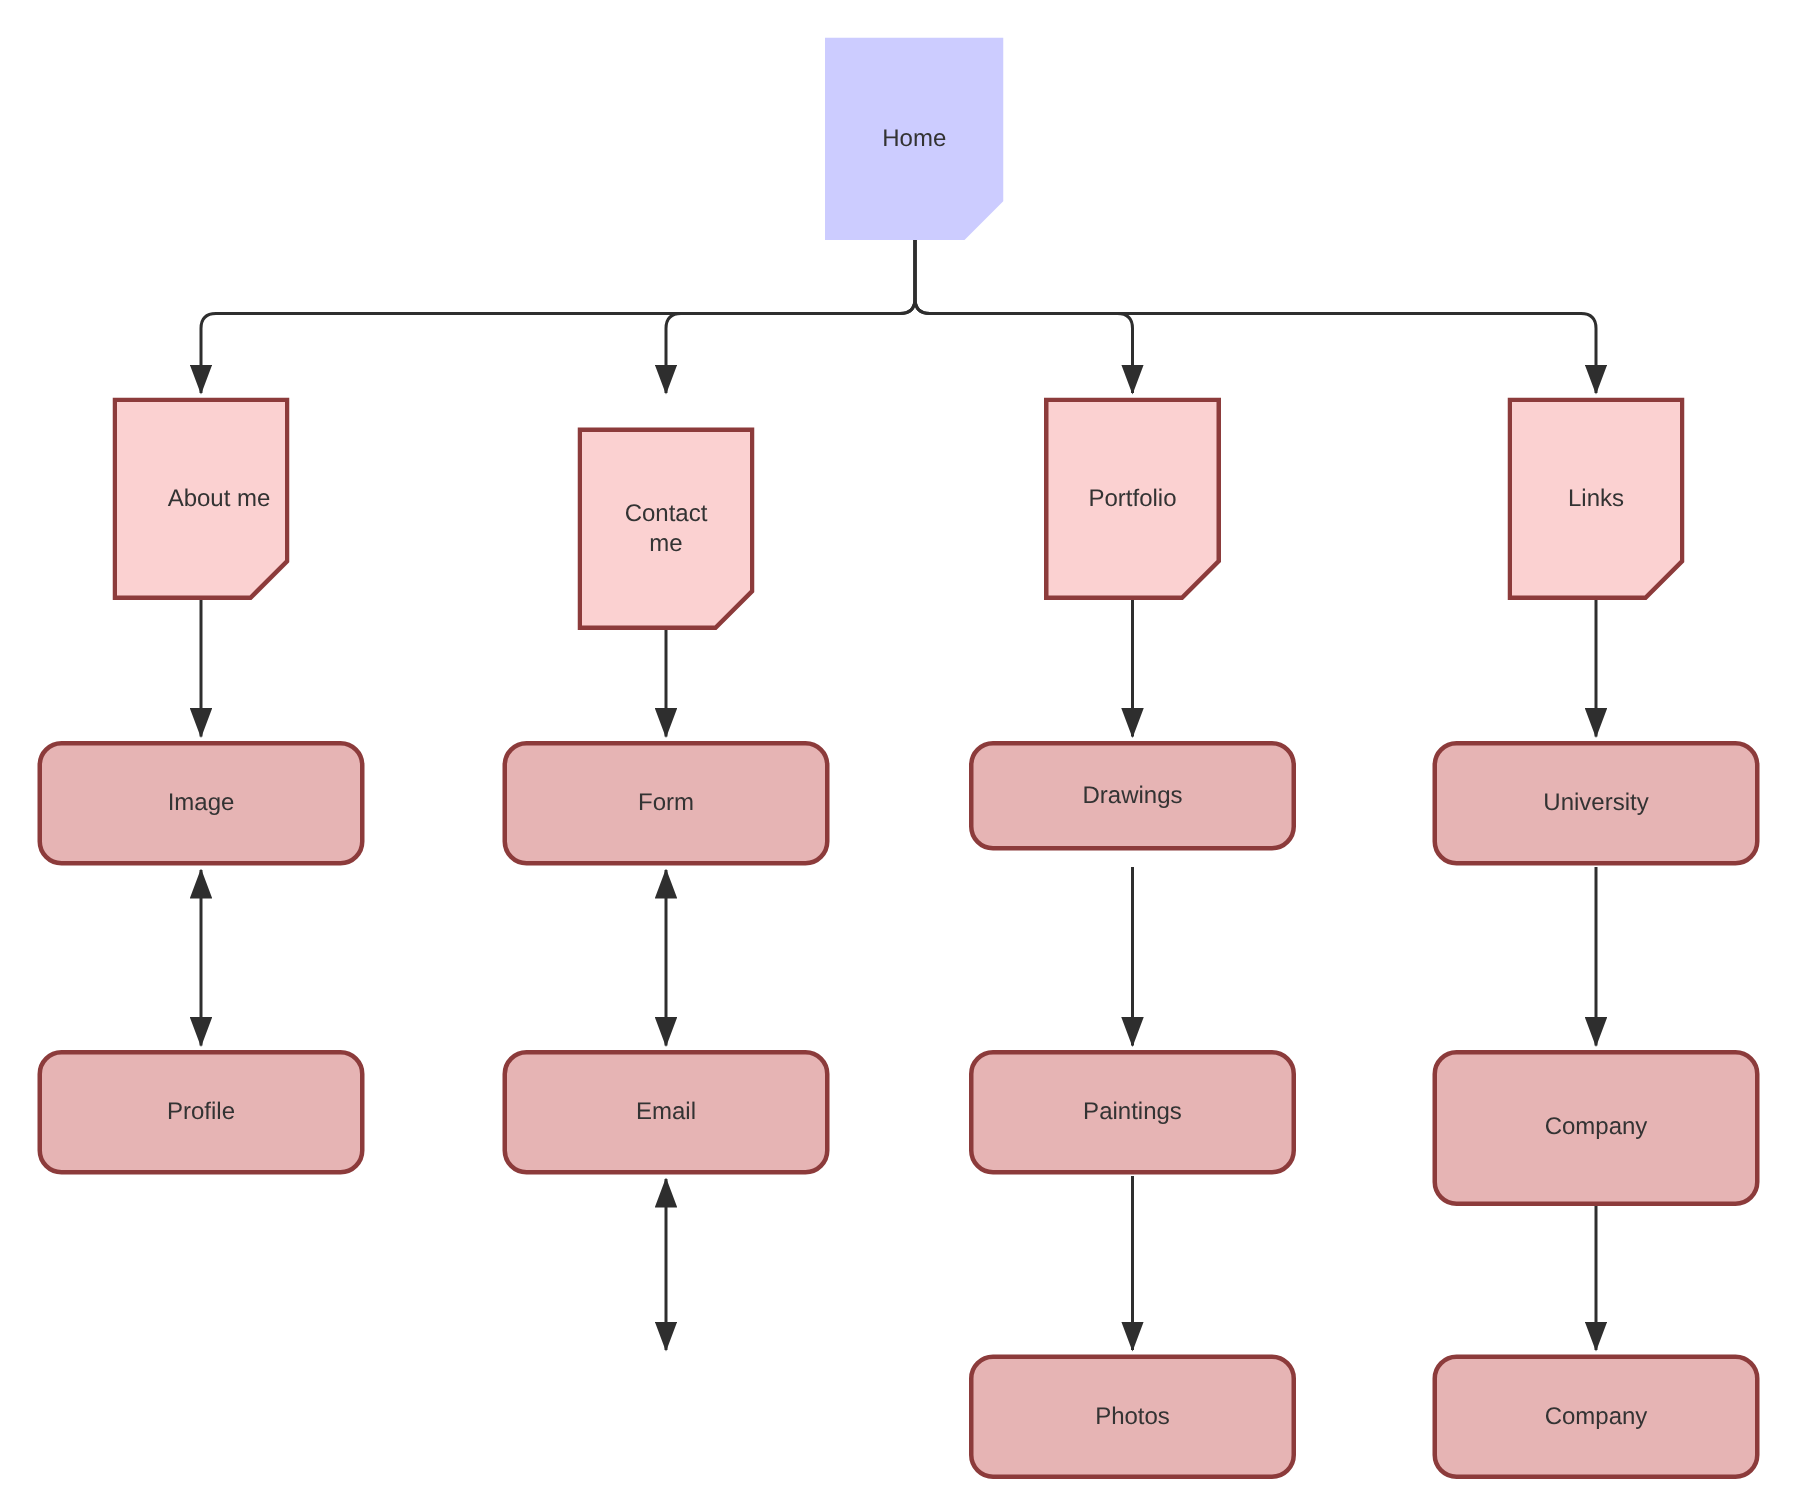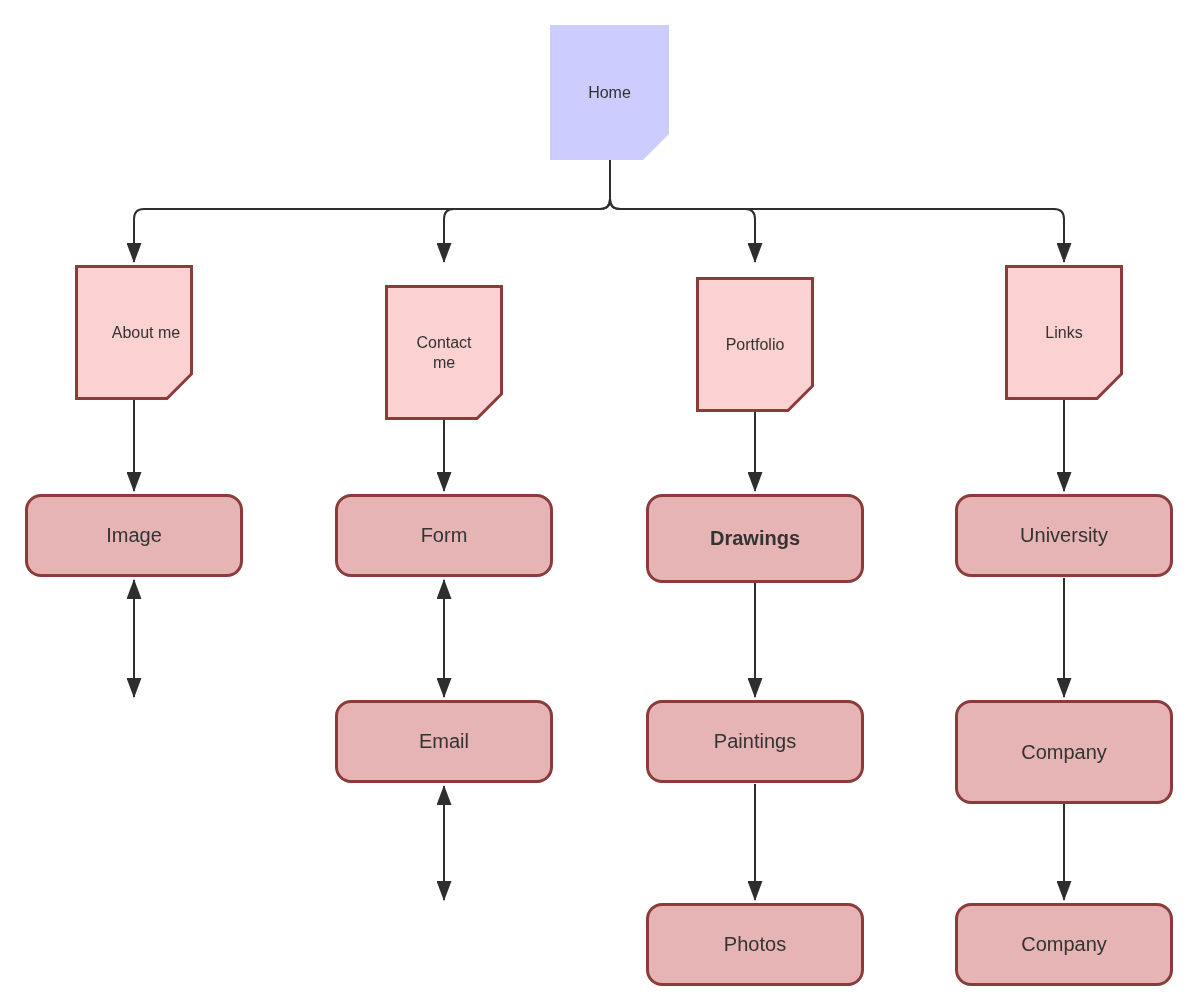--- a/index.html
+++ b/index.html
@@ -41,33 +41,33 @@
     font-size: 16px;
     line-height: 1.25;
     color: #333333;
     max-width: 70px;
   }
   .doc.home-doc .label { max-width: 90px; }
   .rrect {
     background: #e6b4b4;
     border: 3px solid #8c3b3b;
     border-radius: 16px;
-    font-size: 20px;
+    font-size: 16px;
     color: #333333;
     text-align: center;
   }
   
   #node-home       { left: 550px; top: 25px;  width: 119px; height: 135px; }
   #node-about      { left: 75px;  top: 265px; width: 118px; height: 135px; padding-left: 24px; }
   #node-contact    { left: 385px; top: 265px; width: 118px; height: 175px; }
-  #node-portfolio  { left: 696px; top: 265px; width: 118px; height: 135px; margin-top: 12px; }
+  #node-portfolio  { left: 696px; top: 265px; width: 118px; height: 135px; }
   #node-links      { left: 1005px;top: 265px; width: 118px; height: 135px; }
   #node-image      { left: 25px;  top: 494px; width: 218px; height: 83px; }
   #node-form       { left: 335px; top: 494px; width: 218px; height: 83px; }
-  #node-drawings   { left: 646px; top: 494px; width: 218px; height: 89px; font-weight: bold; }
+  #node-drawings   { left: 646px; top: 494px; width: 218px; height: 73px; }
   #node-university { left: 955px; top: 494px; width: 218px; height: 83px; }
   #node-profile    { left: 25px;  top: 700px; width: 218px; height: 83px; }
   #node-email      { left: 335px; top: 700px; width: 218px; height: 83px; }
   #node-paintings  { left: 646px; top: 700px; width: 218px; height: 83px; }
   #node-company    { left: 955px; top: 700px; width: 218px; height: 104px; }
   #node-postal     { left: 335px; top: 903px; width: 218px; height: 83px; }
   #node-photos     { left: 646px; top: 903px; width: 218px; height: 83px; }
   #node-related    { left: 955px; top: 903px; width: 218px; height: 83px; }
 </style>
 </head>
@@ -143,20 +143,23 @@
   <div class="node rrect" id="node-form">
     <span>Form</span>
   </div>
   <div class="node rrect" id="node-drawings">
     <span>Drawings</span>
   </div>
   <div class="node rrect" id="node-university">
     <span>University</span>
   </div>
 
+  <div class="node rrect" id="node-profile">
+    <span>Profile</span>
+  </div>
   <div class="node rrect" id="node-email">
     <span>Email</span>
   </div>
   <div class="node rrect" id="node-paintings">
     <span>Paintings</span>
   </div>
   <div class="node rrect" id="node-company">
     <span>Company</span>
   </div>
 

